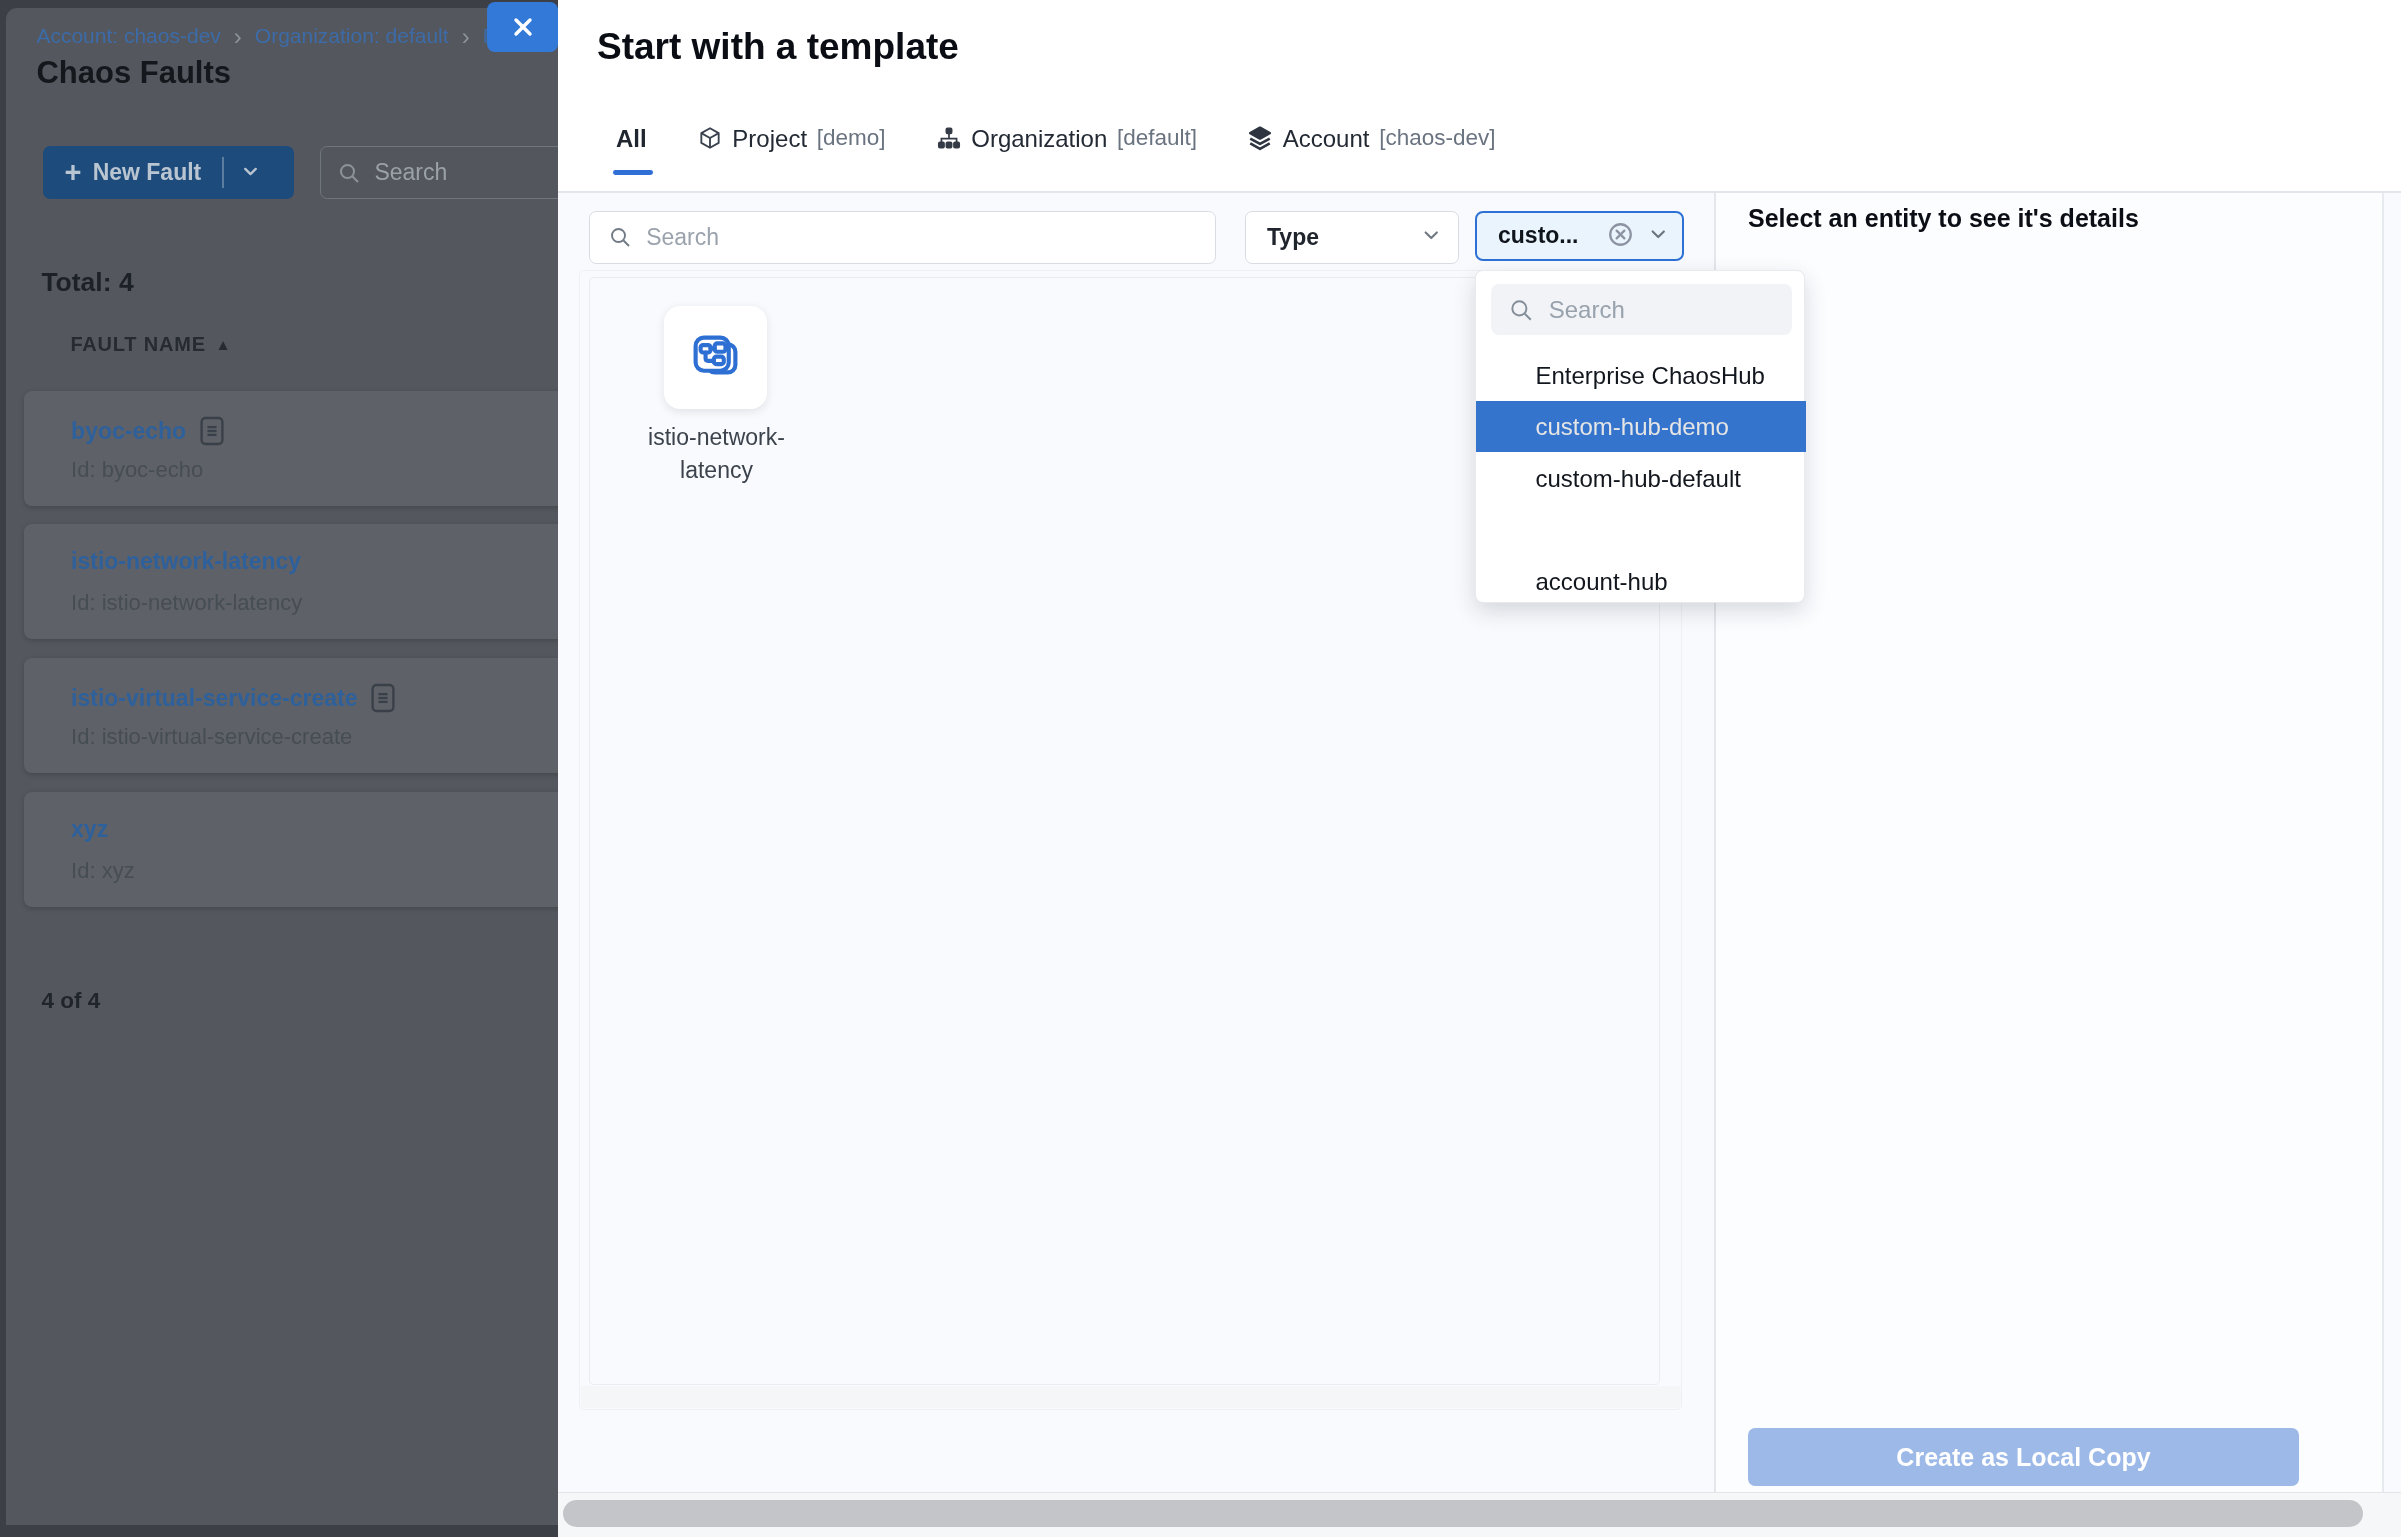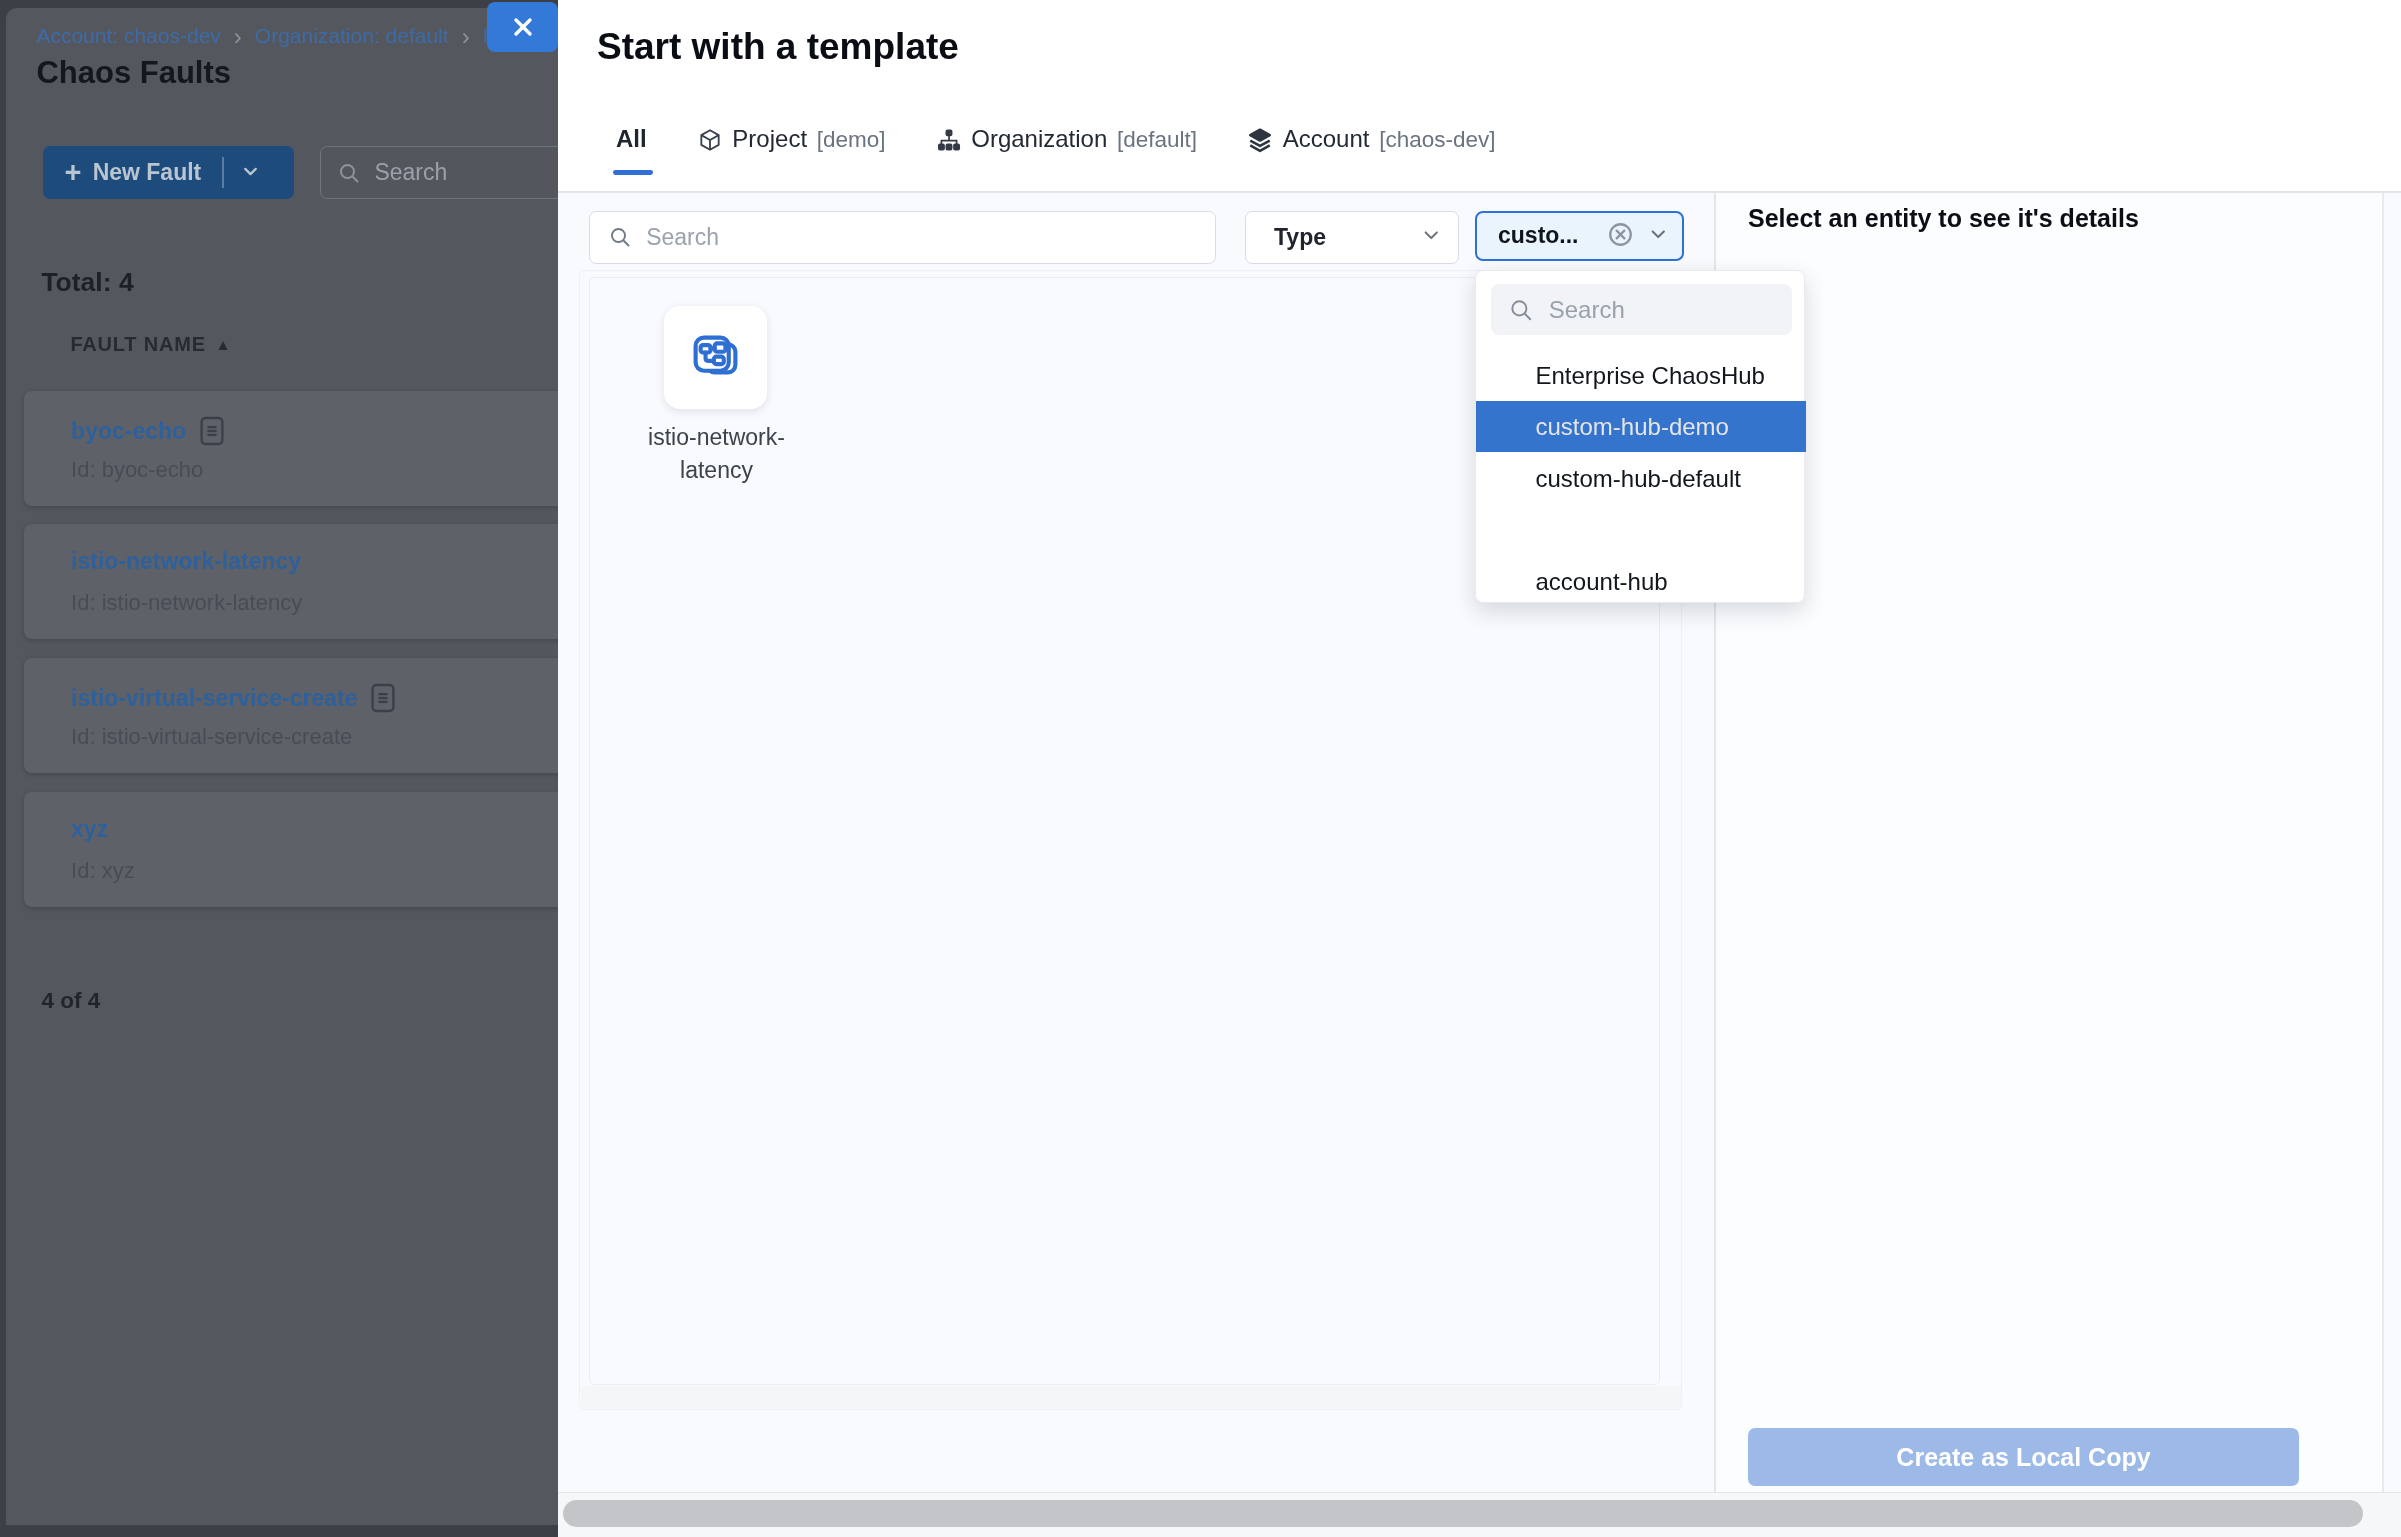--- a/index.html
+++ b/index.html
@@ -51,21 +51,21 @@
 
   
   .modal { position:absolute; left:558px; top:0; width:1843px; height:1492px; background:#ffffff; }
 
   .modal-close { position:absolute; left:487px; top:1.6px; width:71px; height:50px; background:#3379d8;
                  border-radius:8px; display:flex; align-items:center; justify-content:center; z-index:5; }
 
   .modal-title { position:absolute; left:39px; top:26px; font-size:37px; font-weight:bold; color:#0a0e14; }
 
   .tabs { position:absolute; left:58px; top:125px; display:flex; align-items:center; gap:50px; }
-  .tab { display:flex; align-items:flex-end; gap:9.7px; font-size:24px; color:#242b35; }
+  .tab { display:flex; align-items:flex-start; gap:9.7px; font-size:24px; color:#242b35; }
   .tab .tab-label { font-weight:bold; color:#20262f; }
   .tab.inactive .tab-label { font-weight:normal; color:#232a34; }
   .tab .tab-scope { color:#6a7380; font-size:22.5px; }
   .tab-underline { position:absolute; left:55px; top:170px; width:40px; height:4.8px;
                    border-radius:2.4px; background:#3070d6; }
 
   .modal-header-border { position:absolute; left:0; top:191px; width:1843px; height:1.6px; background:#e2e5ea; }
   .modal-content { position:absolute; left:0; top:193px; width:1843px; height:1299px; background:#f9fafd; }
 
   .col-divider { position:absolute; left:1156px; top:193px; width:1.6px; height:1299px; background:#e3e6ea; }
@@ -81,21 +81,21 @@
   
   .tmpl-search { position:absolute; left:31px; top:17.7px; width:627px; height:53px; background:#ffffff;
                  border:1.6px solid #d8dce2; border-radius:7.2px; display:flex; align-items:center; }
   .tmpl-search svg { margin-left:17.7px; }
   .tmpl-search input { border:none; outline:none; background:transparent; margin-left:14.5px;
                        font-size:23px; color:#333a44; width:531px; font-family:inherit; }
   .tmpl-search input::placeholder { color:#9aa2ac; }
 
   .type-select { position:absolute; left:687px; top:17.7px; width:214px; height:53px; background:#ffffff;
                  border:1.6px solid #d8dce2; border-radius:7.2px; display:flex; align-items:center; }
-  .type-select .type-label { margin-left:28px; font-size:23px; font-weight:bold; color:#20252d; }
+  .type-select .type-label { margin-left:21px; font-size:23px; font-weight:bold; color:#20252d; }
   .type-select .chev { position:absolute; right:16px; }
 
   .hub-select { position:absolute; left:917px; top:17.7px; width:209px; height:50px; background:#eaf4fd;
                 border:2.4px solid #2e71d6; border-radius:8px; display:flex; align-items:center; }
   .hub-select .hub-value { margin-left:21px; font-size:23px; font-weight:bold; color:#10151c; }
   .hub-select .clear { position:absolute; right:47px; }
   .hub-select .chev { position:absolute; right:13px; }
 
   .hub-menu { position:absolute; left:917px; top:77px; width:330px; height:333px; background:#ffffff;
               border-radius:8px; border:0.8px solid #e8eaee; box-shadow:0 8px 22.5px rgba(20,30,50,0.16);

